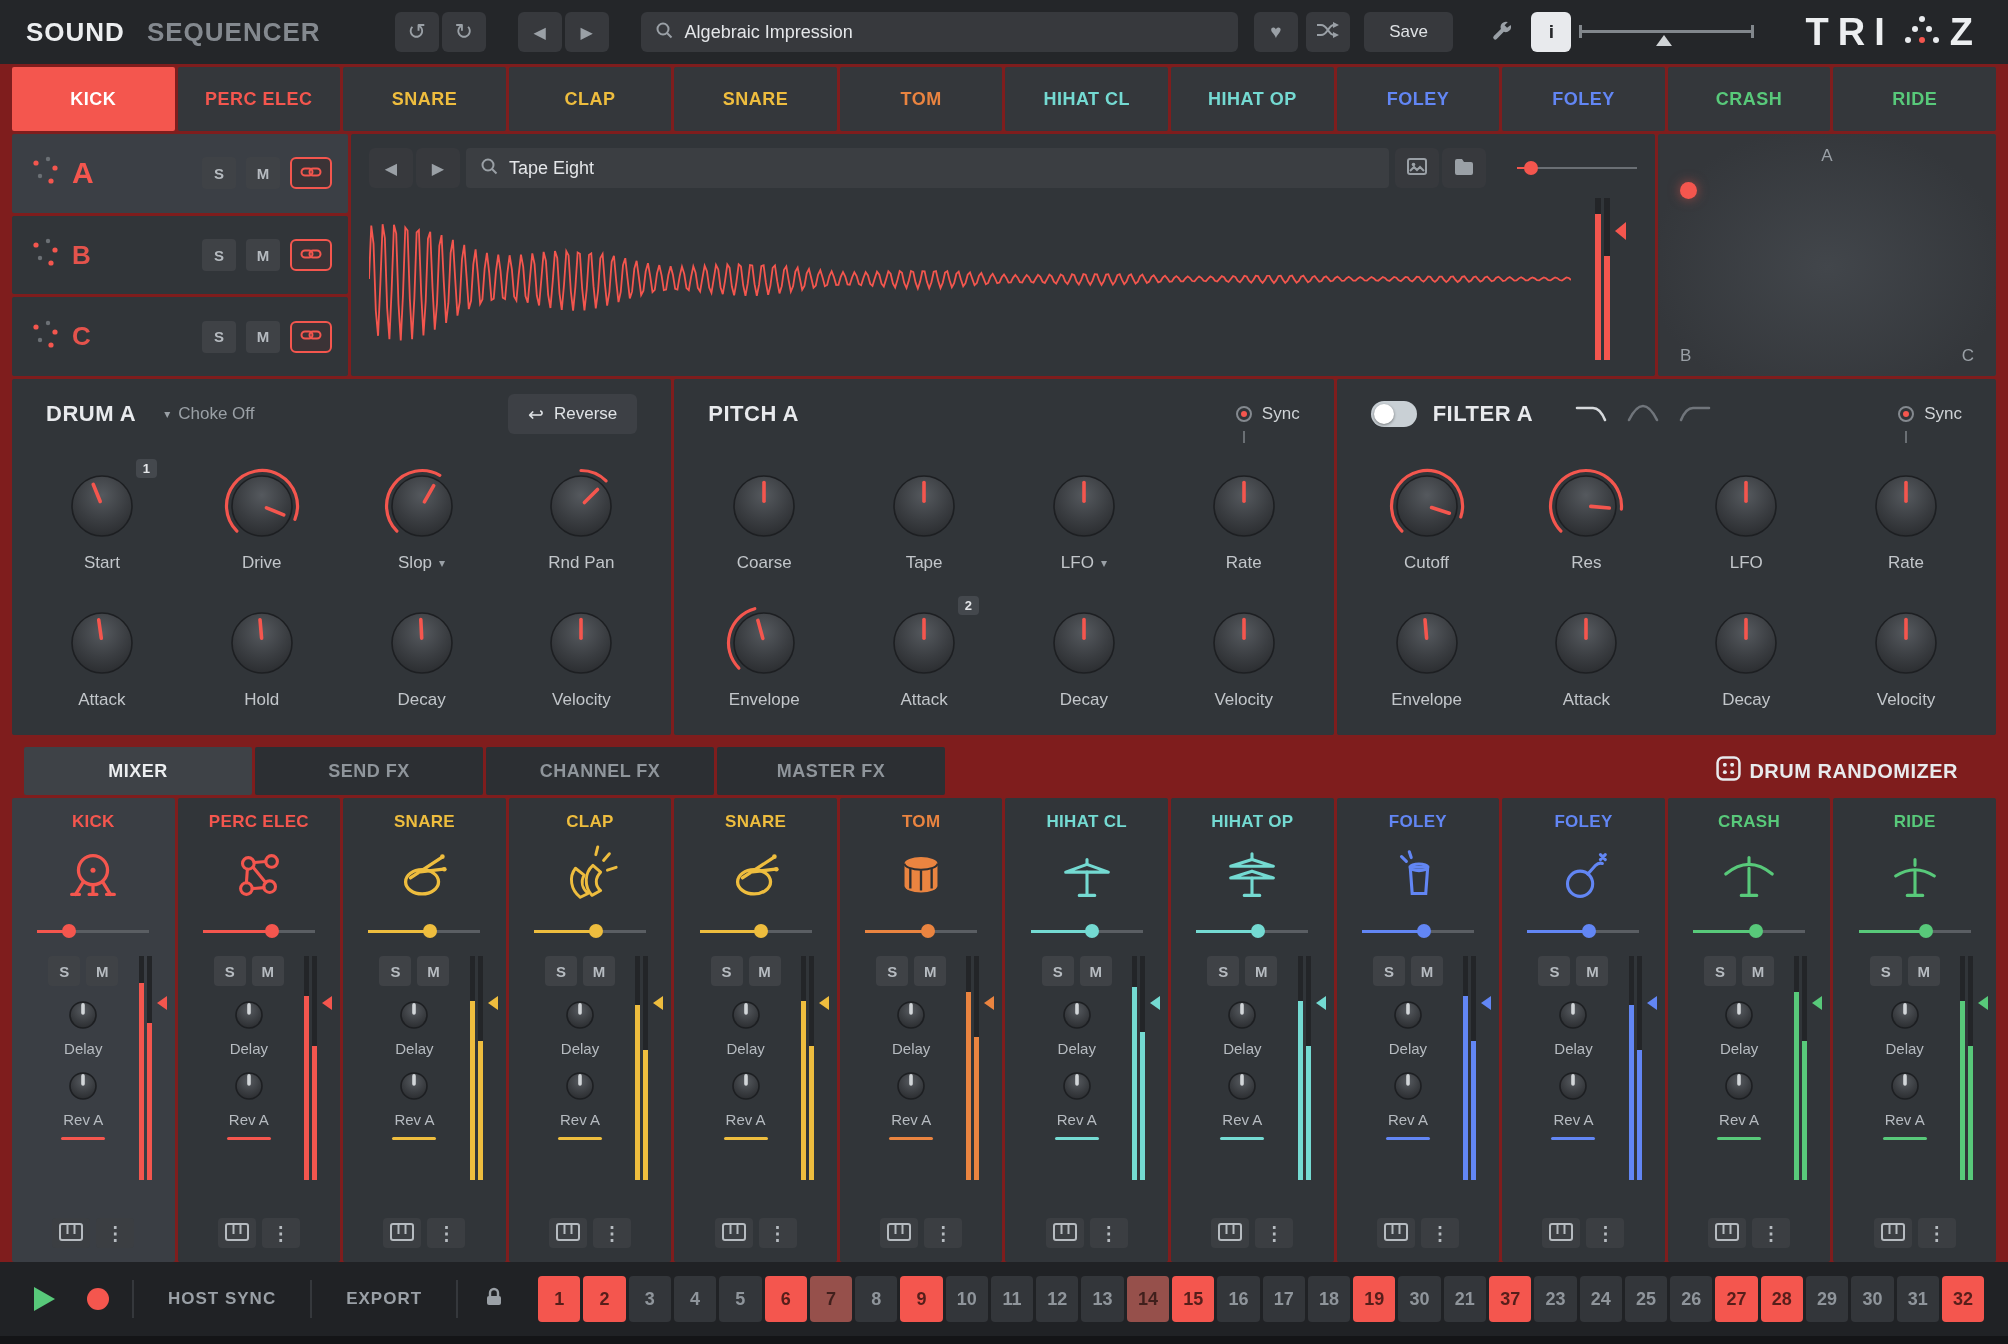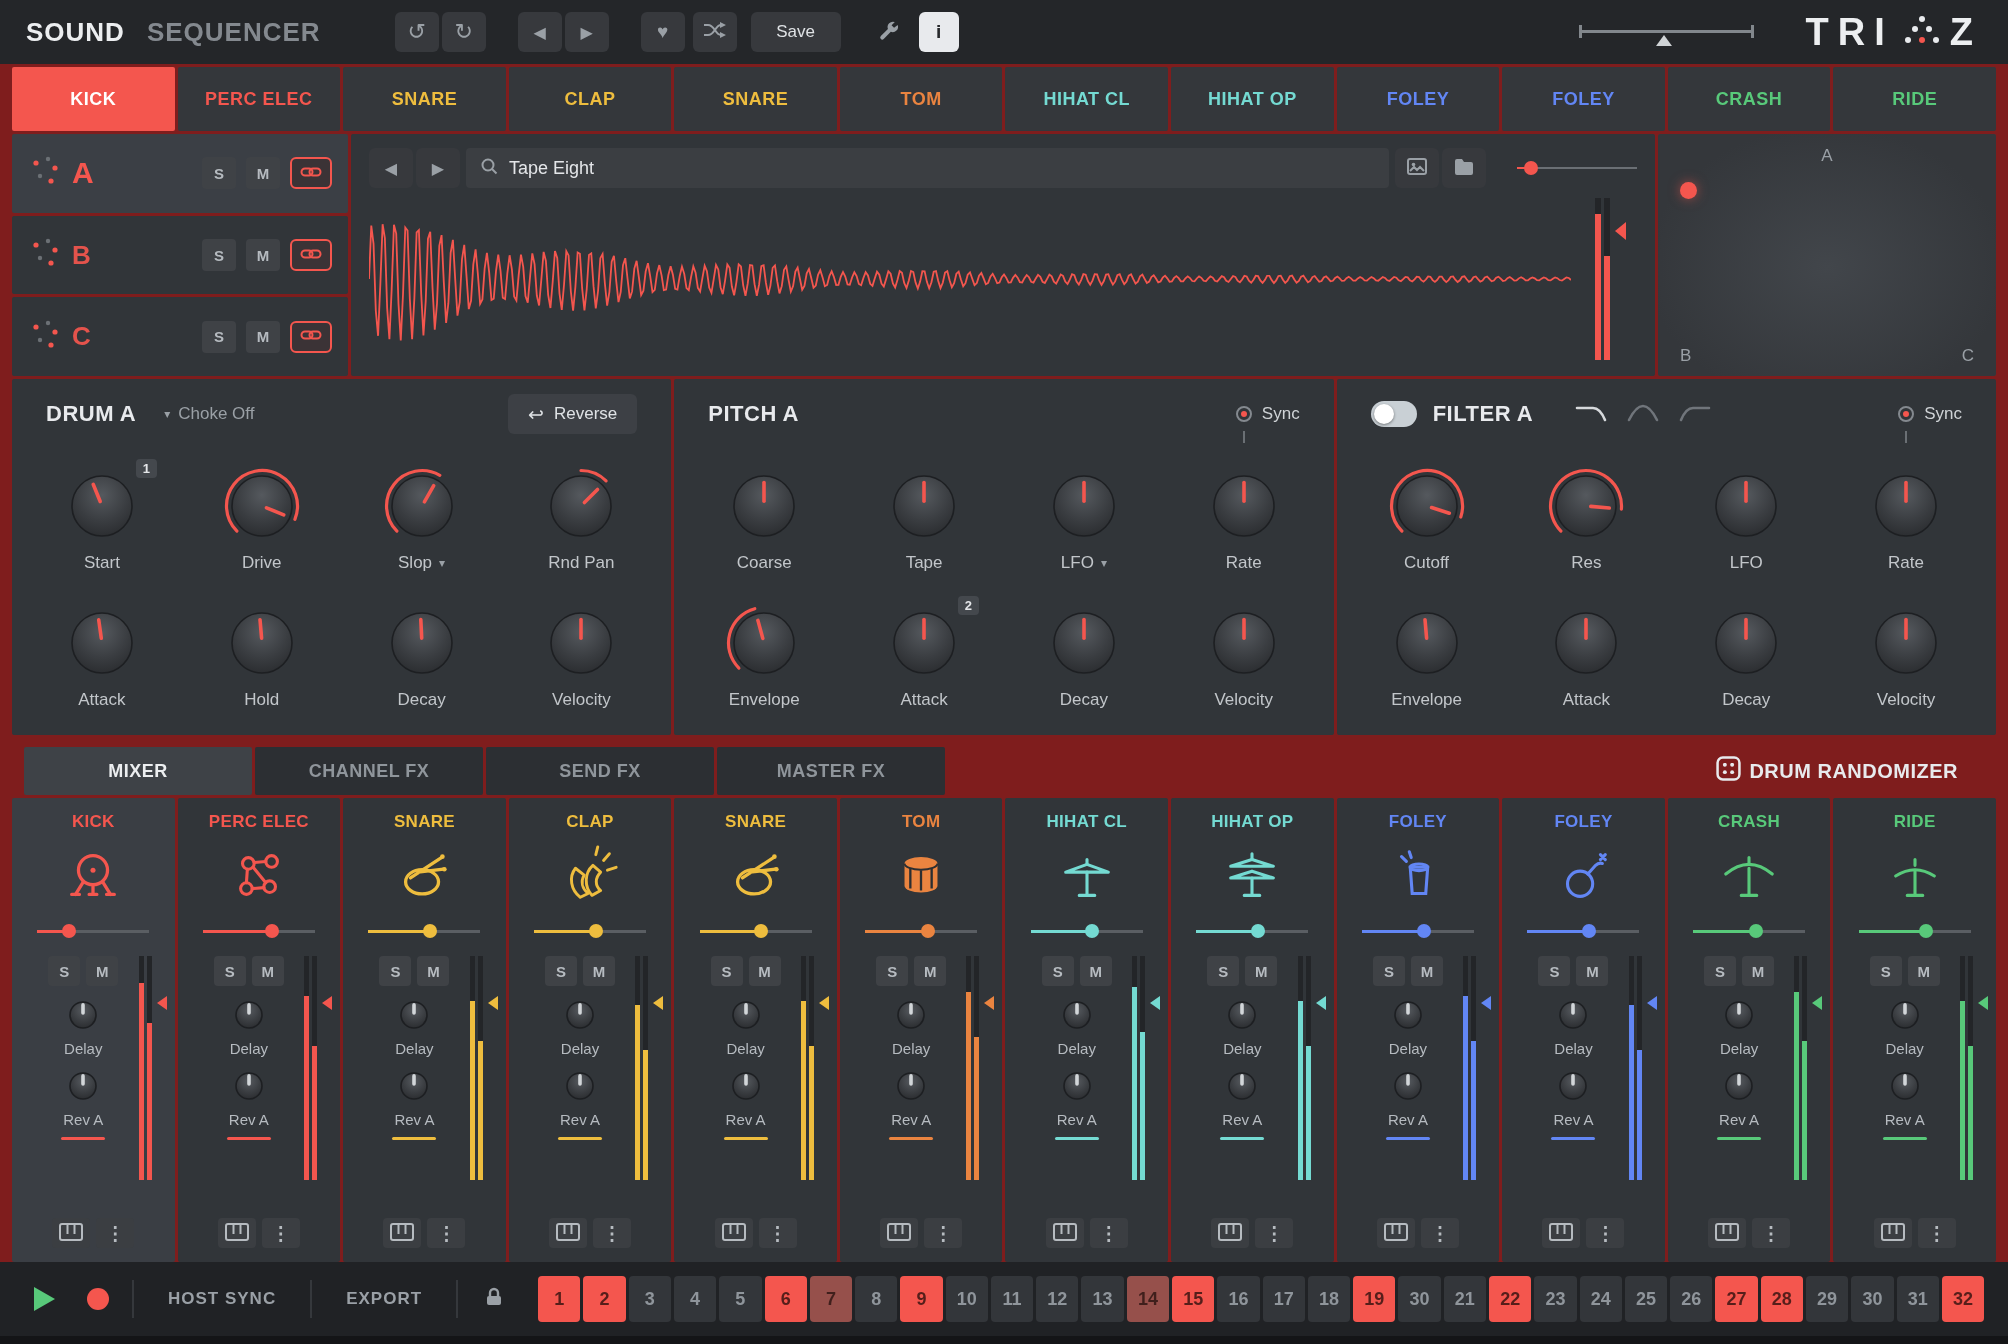--- a/index.html
+++ b/index.html
@@ -159,20 +159,27 @@
           <span class="uni">↻</span>
         </button>
     </div>
     <div class="tb-group">
       <button class="sq">
           <span>◀</span>
         </button>
       <button class="sq">
           <span>▶</span>
         </button>
+    </div>
+    <div id="preset-search">
+      <span><svg width="18" height="18" viewBox="0 0 18 18">
+            <circle cx="8" cy="8" r="5.5" fill="none" stroke="#9aa0a6" stroke-width="2"></circle>
+            <path d="M12 12l4.5 4.5" stroke="#9aa0a6" stroke-width="2"></path>
+          </svg></span>
+      <span>Algebraic Impression</span>
     </div>
     <button class="sq">
         <span style="font-size:19px">♥</span>
       </button>
     <button class="sq">
         <span><svg width="24" height="18" viewBox="0 0 24 18">
             <g fill="none" stroke="#9aa0a6" stroke-width="2">
               <path d="M1 4h4c7 0 7 10 13 10"></path>
               <path d="M1 14h4c7 0 7-10 13-10"></path>
             </g>
@@ -629,22 +636,22 @@
               <span>Velocity</span>
             </div>
           </div>
         </div>
     </div>
   </section>
 
   <div id="mixbar">
     <div id="mixtabs">
         <button class="mtab sel">MIXER</button>
+        <button class="mtab">SEND FX</button>
         <button class="mtab">CHANNEL FX</button>
-        <button class="mtab">SEND FX</button>
         <button class="mtab">MASTER FX</button>
       </div>
     <button id="randomizer">
       <span><svg width="25" height="25" viewBox="0 0 24 24">
             <rect x="1.5" y="1.5" width="21" height="21" rx="5" fill="none" stroke="#e8eaed" stroke-width="2.4"></rect>
             <circle cx="8.5" cy="8.5" r="1.9" fill="#e8eaed"></circle>
             <circle cx="15.5" cy="8.5" r="1.9" fill="#e8eaed"></circle>
             <circle cx="8.5" cy="15.5" r="1.9" fill="#e8eaed"></circle>
             <circle cx="15.5" cy="15.5" r="1.9" fill="#e8eaed"></circle>
           </svg></span>
@@ -1363,21 +1370,21 @@
         <button class="step off">12</button>
         <button class="step off">13</button>
         <button class="step half">14</button>
         <button class="step on">15</button>
         <button class="step off">16</button>
         <button class="step off">17</button>
         <button class="step off">18</button>
         <button class="step on">19</button>
         <button class="step off">30</button>
         <button class="step off">21</button>
-        <button class="step on">22</button>
+        <button class="step on">37</button>
         <button class="step off">23</button>
         <button class="step off">24</button>
         <button class="step off">25</button>
         <button class="step off">26</button>
         <button class="step on">27</button>
         <button class="step on">28</button>
         <button class="step off">29</button>
         <button class="step off">30</button>
         <button class="step off">31</button>
         <button class="step on">32</button>

